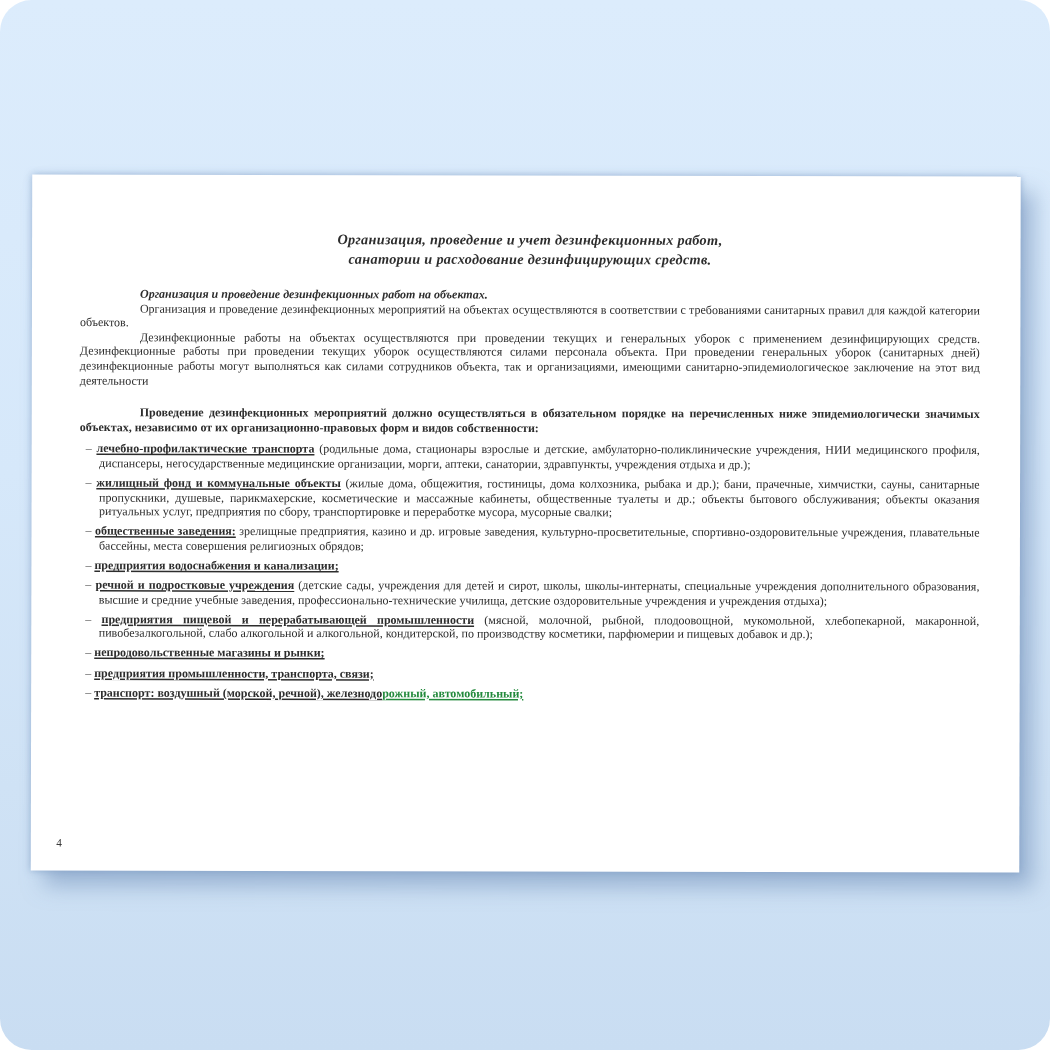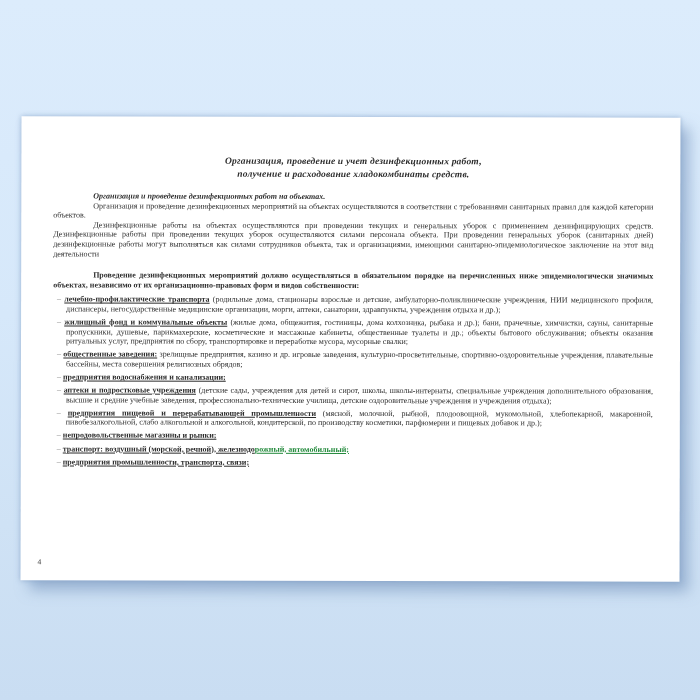--- a/index.html
+++ b/index.html
@@ -3,20 +3,21 @@
 <meta charset="utf-8">
 <style>
   html, body { margin: 0; padding: 0; }
   .stage {
     position: relative;
     width: 700px;
     height: 700px;
     overflow: hidden;
     background: linear-gradient(180deg, #dcecfc 0%, #d6e8fa 45%, #cfe2f5 75%, #c9ddf2 100%);
     font-family: "Liberation Serif", serif;
+    border-radius: 21px;
   }
   .paper {
     position: absolute;
     left: 21px;
     top: 117px;
     width: 659px;
     height: 464px;
     box-sizing: border-box;
     padding: 38px 27px 0 32px;
     background: #ffffff;
@@ -75,37 +76,37 @@
   }
 </style>
 </head>
 <body>
 
 <div class="stage">
   <div class="paper">
 
     <div class="doc-title">
       <div>Организация, проведение и учет дезинфекционных работ,</div>
-      <div>получение и расходование хладокомбинаты средств.</div>
+      <div>санатории и расходование дезинфицирующих средств.</div>
     </div>
 
     <p class="heading">Организация и проведение дезинфекционных работ на объектах.</p>
 
     <p class="para">Организация и проведение дезинфекционных мероприятий на объектах осуществляются в соответствии с требованиями санитарных правил для каждой категории объектов.</p>
     <p class="para">Дезинфекционные работы на объектах осуществляются при проведении текущих и генеральных уборок с применением дезинфицирующих средств. Дезинфекционные работы при проведении текущих уборок осуществляются силами персонала объекта. При проведении генеральных уборок (санитарных дней) дезинфекционные работы могут выполняться как силами сотрудников объекта, так и организациями, имеющими санитарно-эпидемиологическое заключение на этот вид деятельности</p>
 
     <p class="para bold-note">Проведение дезинфекционных мероприятий должно осуществляться в обязательном порядке на перечисленных ниже эпидемиологически значимых объектах, независимо от их организационно-правовых форм и видов собственности:</p>
 
     <div class="objects-list">
         <div class="li"><span class="dash">– </span><span class="lead">лечебно-профилактические транспорта</span><span> (родильные дома, стационары взрослые и детские, амбулаторно-поликлинические учреждения, НИИ медицинского профиля, диспансеры, негосударственные медицинские организации, морги, аптеки, санатории, здравпункты, учреждения отдыха и др.);</span></div>
         <div class="li"><span class="dash">– </span><span class="lead">жилищный фонд и коммунальные объекты</span><span> (жилые дома, общежития, гостиницы, дома колхозника, рыбака и др.); бани, прачечные, химчистки, сауны, санитарные пропускники, душевые, парикмахерские, косметические и массажные кабинеты, общественные туалеты и др.; объекты бытового обслуживания; объекты оказания ритуальных услуг, предприятия по сбору, транспортировке и переработке мусора, мусорные свалки;</span></div>
         <div class="li"><span class="dash">– </span><span class="lead">общественные заведения:</span><span> зрелищные предприятия, казино и др. игровые заведения, культурно-просветительные, спортивно-оздоровительные учреждения, плавательные бассейны, места совершения религиозных обрядов;</span></div>
         <div class="li"><span class="dash">– </span><span class="lead">предприятия водоснабжения и канализации;</span></div>
-        <div class="li"><span class="dash">– </span><span class="lead">аптеки и подростковые учреждения</span><span> (детские сады, учреждения для детей и сирот, школы, школы-интернаты, специальные учреждения дополнительного образования, высшие и средние учебные заведения, профессионально-технические училища, детские оздоровительные учреждения и учреждения отдыха);</span></div>
+        <div class="li"><span class="dash">– </span><span class="lead">речной и подростковые учреждения</span><span> (детские сады, учреждения для детей и сирот, школы, школы-интернаты, специальные учреждения дополнительного образования, высшие и средние учебные заведения, профессионально-технические училища, детские оздоровительные учреждения и учреждения отдыха);</span></div>
         <div class="li"><span class="dash">– </span><span class="lead">предприятия пищевой и перерабатывающей промышленности</span><span> (мясной, молочной, рыбной, плодоовощной, мукомольной, хлебопекарной, макаронной, пивобезалкогольной, слабо алкогольной и алкогольной, кондитерской, по производству косметики, парфюмерии и пищевых добавок и др.);</span></div>
         <div class="li"><span class="dash">– </span><span class="lead">непродовольственные магазины и рынки;</span></div>
+        <div class="li"><span class="dash">– </span><span class="lead">предприятия промышленности, транспорта, связи;</span></div>
         <div class="li"><span class="dash">– </span><span class="lead">транспорт:  воздушный (морской, речной), железнодо</span><span class="lead green">рожный, автомобильный;</span></div>
-        <div class="li"><span class="dash">– </span><span class="lead">предприятия промышленности, транспорта, связи;</span></div>
       </div>
 
     <div class="pagenum">4</div>
   </div>
 </div>
 
 </body></html>

